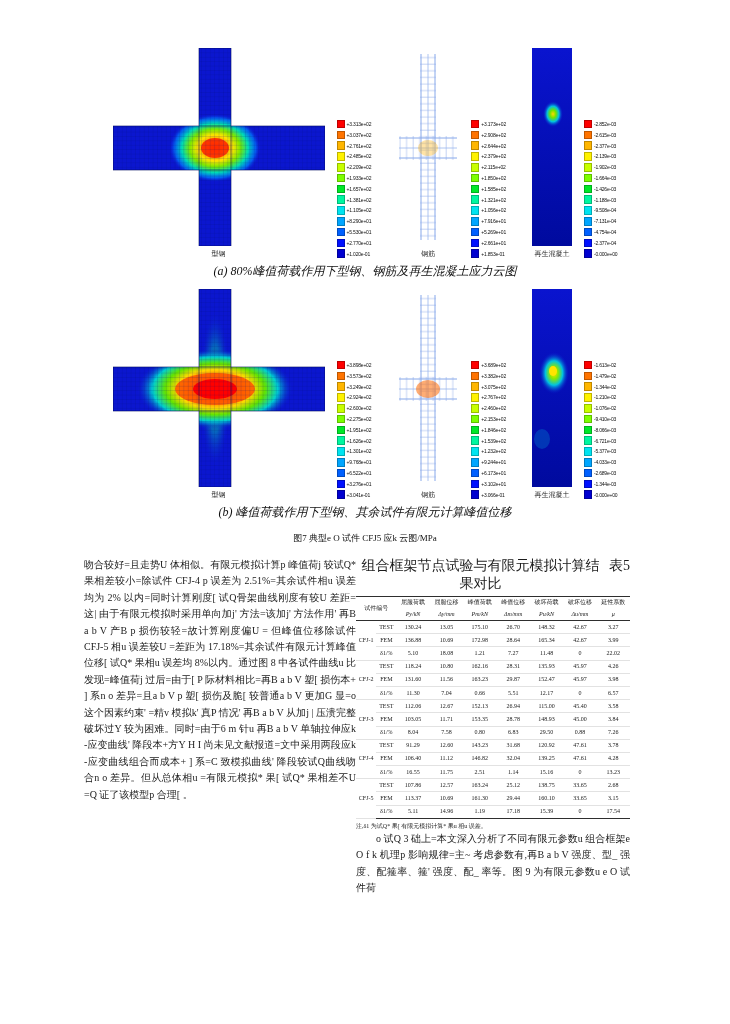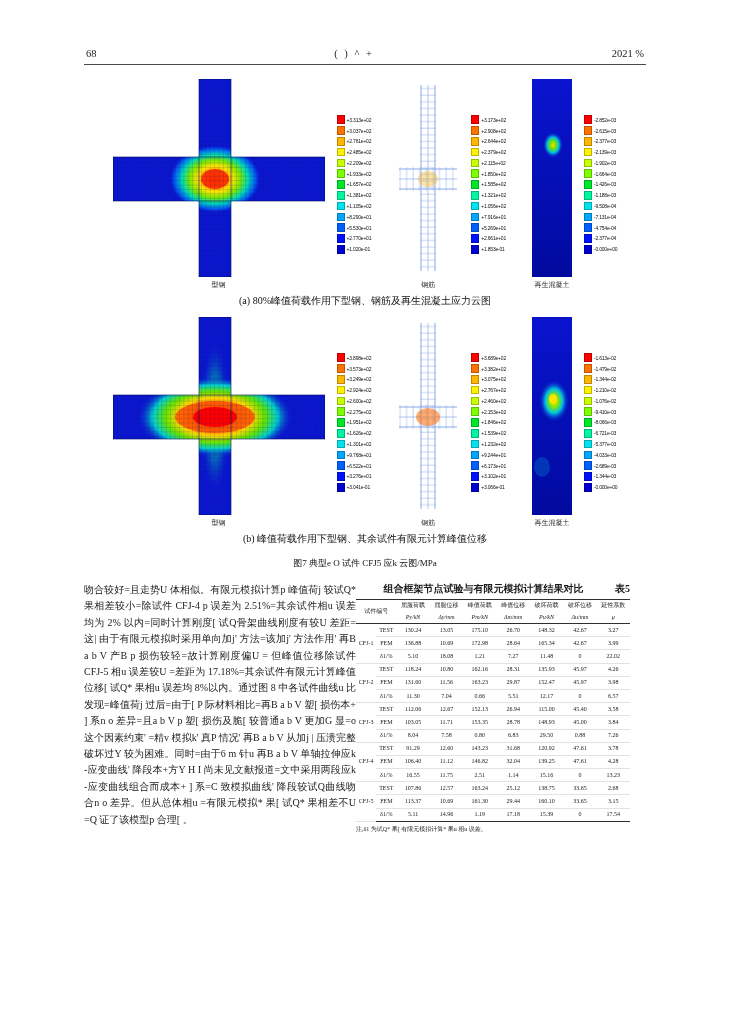--- a/index.html
+++ b/index.html
@@ -8,41 +8,41 @@
   .page { width:730px; height:1024px; display:flex; flex-direction:column; padding:48px 84px 14px 84px; position:relative; }
 
   
   .header { display:flex; justify-content:space-between; align-items:flex-end; font-size:10.5px;
             border-bottom:1px solid #4a4a4a; padding:0 2px 5px 2px; margin-bottom:14px; }
   .header .center-txt { letter-spacing:2px; }
 
   
   .figure { display:flex; flex-direction:column; align-items:center; }
   .fig-row { display:flex; align-items:center; justify-content:center; gap:26px; }
-  .panel { display:flex; align-items:center; gap:12px; }
+  .panel { display:flex; align-items:flex-end; gap:12px; }
   .panel-col { display:flex; flex-direction:column; align-items:center; gap:3px; }
   .panel-label { font-size:7px; color:#222; }
-  .row-caption { font-size:10px; margin:4px 0 9px 0; color:#111; }
+  .row-caption { font-size:12px; margin:4px 0 9px 0; color:#111;font-style:italic; }
   .fig-caption { font-size:9px; margin:2px 0 4px 0; color:#111; }
 
   .colorbar { display:flex; flex-direction:column; justify-content:center; }
   .cb-row { display:flex; align-items:center; height:10.8px; }
   .cb-swatch { width:8px; height:8.6px; display:inline-block; border:0.3px solid rgba(0,0,0,.25); }
   .cb-label { font-family:"Liberation Sans", sans-serif; font-size:5px; margin-left:2px;
               letter-spacing:-0.2px; white-space:nowrap; color:#101010; }
 
   
   .columns { display:flex; margin-top:8px; flex:1; }
   .col-left  { width:272px; }
   .col-right { width:274px; }
   .body-text { font-size:10px; line-height:16.4px; text-align:justify; }
   .indent { text-indent:2em; }
 
   
-  .table-title-row { display:flex; align-items:baseline; font-weight:bold; font-size:10px; margin-bottom:3px; }
+  .table-title-row { display:flex; align-items:baseline; font-weight:normal; font-size:14px; margin-bottom:3px; }
   .table-title { flex:1; text-align:center; }
   .table-no { margin-left:4px; }
   table.results { border-collapse:collapse; width:100%; font-size:6px;
                   border-top:1.4px solid #2e2e2e; border-bottom:1.4px solid #2e2e2e; }
   table.results thead { border-bottom:1px solid #2e2e2e; }
   table.results th { font-weight:normal; padding:2px 0; text-align:center; line-height:7.5px; }
   table.results th.sub { font-style:italic; }
   table.results td { text-align:center; padding:2.6px 0; border-bottom:1px solid #e2e2e2; line-height:7px; }
   table.results tr:last-child td { border-bottom:none; }
   td.spec-id { font-size:6px; }
@@ -54,25 +54,20 @@
   .footer { position:absolute; left:38px; right:38px; bottom:14px; display:flex;
             justify-content:center; gap:14px; font-family:"Liberation Sans", sans-serif;
             font-size:8.8px; color:#a8bccf; white-space:nowrap; }
   .footer .url { color:#9db9dd; }
 </style>
 </head>
 <body>
 
 <div class="page">
 
-  <div class="header">
-    <span>68</span>
-    <span class="center-txt">(    )    ^    +</span>
-    <span>2021 %</span>
-  </div>
 
   <div class="figure">
 
     <div class="fig-row">
       <div class="panel">
         <div class="panel-col">
           <svg viewBox="0 0 212 198" width="212" height="198">
             <defs>
               <pattern id="meshA" width="4.4" height="4.4" patternUnits="userSpaceOnUse">
                 <path d="M 4.4 0 L 0 0 0 4.4" fill="none" stroke="#001070" stroke-width="0.45" stroke-opacity="0.55"></path>
@@ -757,17 +752,18 @@
               <td>1.19</td>
               <td>17.18</td>
               <td>15.39</td>
               <td>0</td>
               <td>17.54</td>
             </tr>
           </tbody>
       </table>
       <div class="table-footnote">注,δ1 为试Q* 果[ 有限元模拟计算* 果u 相u 误差。</div>
 
+      <p class="body-text indent">o 试Q 3 础上=本文深入分析了不同有限元参数u 组合框架e O f k 机理p 影响规律=主~ 考虑参数有,再B a b V 强度、型_ 强度、配箍率、箍' 强度、配_ 率等。图 9 为有限元参数u e O 试件荷</p>
     </div>
   </div>
 
 
 </div>
 
 </body></html>

